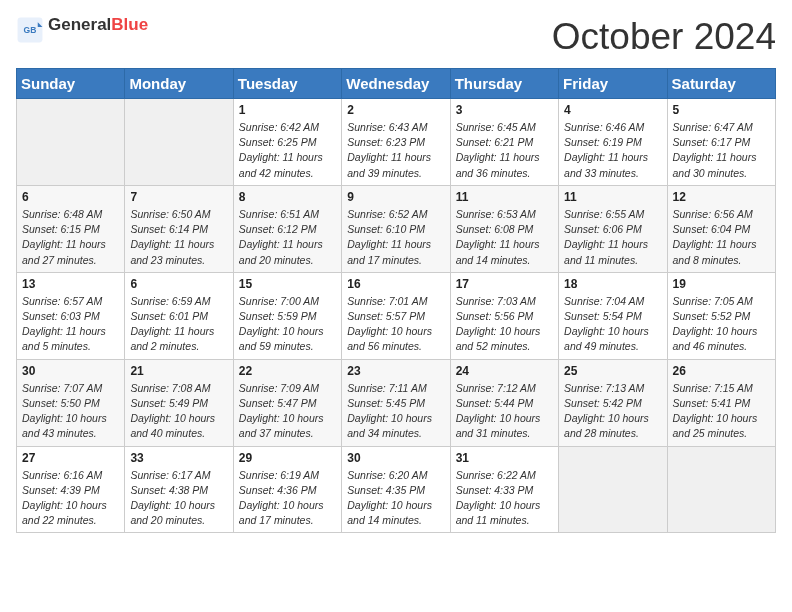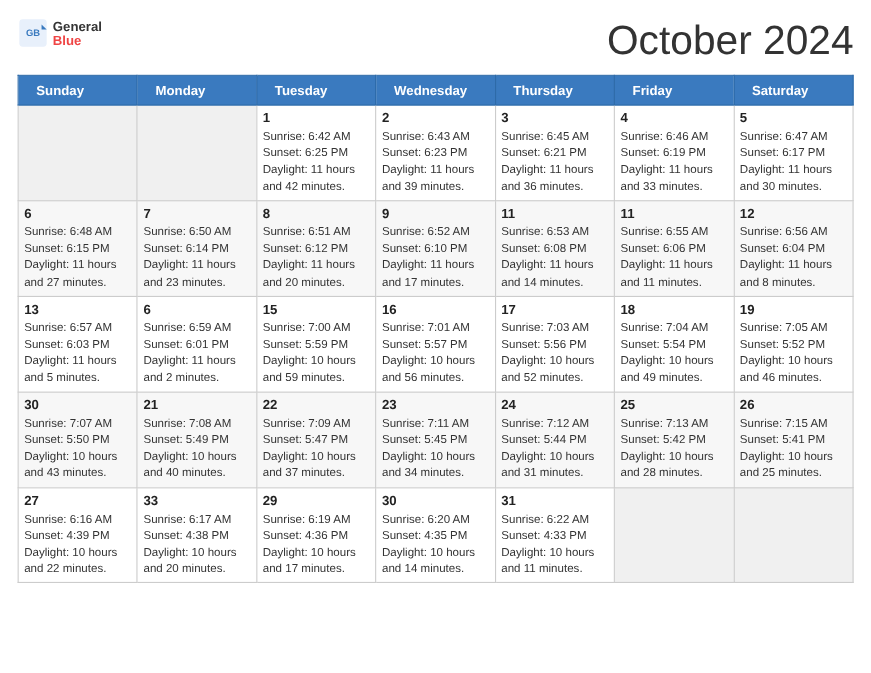--- a/index.html
+++ b/index.html
@@ -11,27 +11,27 @@
       padding: 16px;
     }
     .header {
       display: flex;
       justify-content: space-between;
       align-items: flex-start;
       margin-bottom: 10px;
     }
     .logo {
       display: flex;
-      align-items: flex-end;
+      align-items: flex-start;
       gap: 4px;
     }
     .logo-text {
       display: flex;
-      flex-direction: column;
-      font-size: 12px;
+      flex-direction: row;
+      font-size: 17px;
       font-weight: bold;
       line-height: 1.1;
     }
     .logo-text .general { color: #333; }
     .logo-text .blue { color: #ef4444; }
     .logo-icon {
       width: 28px;
       height: 28px;
     }
     .title-area {
@@ -48,23 +48,23 @@
       font-weight: bold;
     }
     .calendar {
       width: 100%;
       border-collapse: collapse;
       font-size: 10.5px;
     }
     .calendar th {
       background-color: #3a7abf;
       color: #fff;
-      padding: 6px 16px;
+      padding: 6px 4px;
       text-align: left;
-      font-size: 12px;
+      font-size: 15px;
       border: 1px solid #2d6aa8;
     }
     .calendar td {
       vertical-align: top;
       border: 1px solid #ccc;
       padding: 4px 5px;
       width: calc(100%/7);
       min-height: 80px;
       background: #fff;
     }
@@ -73,20 +73,21 @@
     }
     .day-num {
       font-weight: bold;
       font-size: 12px;
       margin-bottom: 3px;
       color: #222;
     }
     .day-detail {
       color: #333;
       line-height: 1.45;
+      font-style: italic;
     }
     .empty-cell {
       background: #f0f0f0 !important;
     }
   </style>
 </head>
 <body>
 
 <div class="header">
   <div class="logo">

